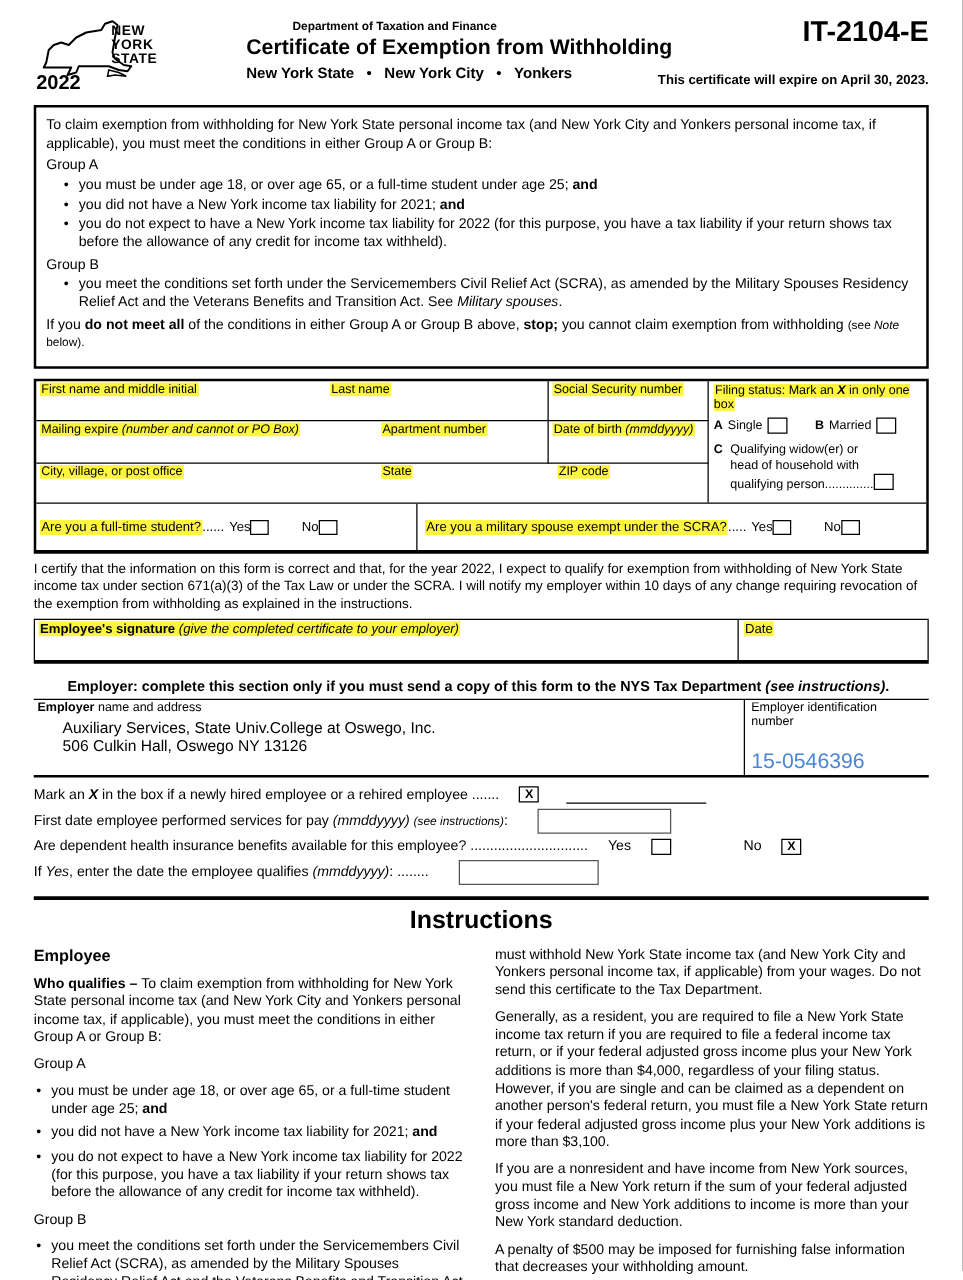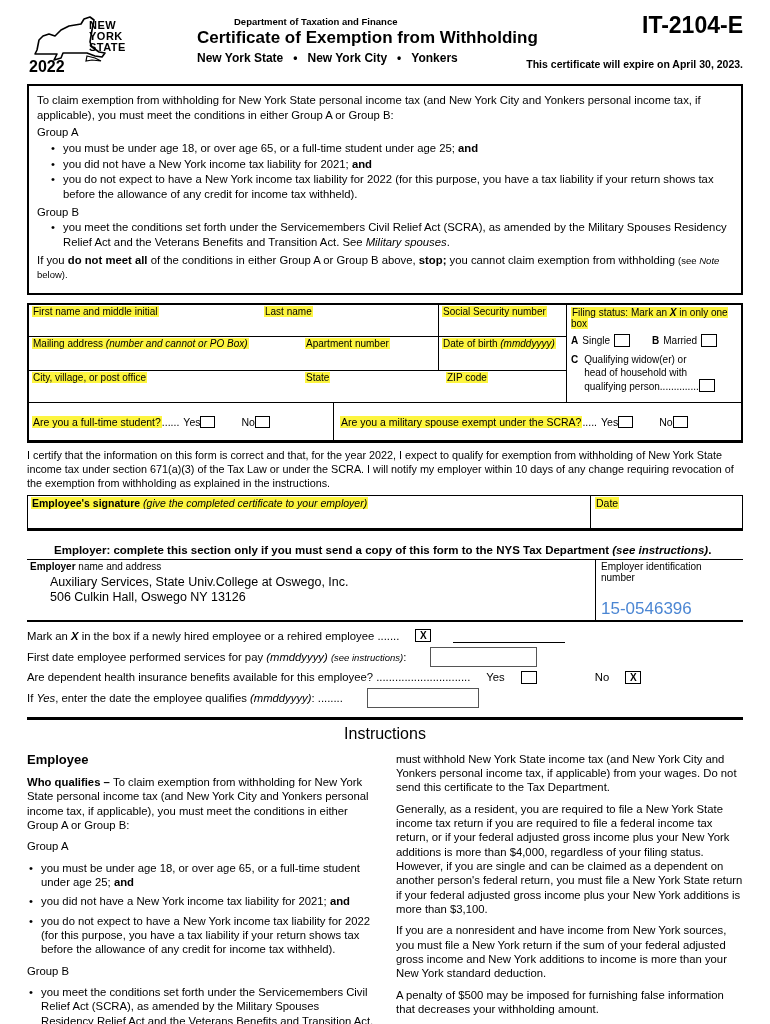--- a/index.html
+++ b/index.html
@@ -79,21 +79,21 @@
   .emp-lines{font-size:11.3px;margin-top:7px;}
   .emp-lines .ln{margin:4px 0;display:flex;align-items:center;flex-wrap:nowrap;gap:16px;}
   .uline{display:inline-block;width:112px;border-bottom:1.5px solid #000;height:14px;margin-left:6px;}
   .inbox{display:inline-block;width:107px;height:20px;border:1.6px solid #555;margin-left:8px;background:#fff;}
   .inbox.w2{width:112px;}
   .indent{margin-left:30px;}
 
   .rule{border-top:3px solid #000;margin-top:9px;}
 
   
-  .ins-title{text-align:center;font-size:16px;font-weight:normal;margin:5px 0 2px 0;}
+  .ins-title{text-align:center;font-size:20px;font-weight:bold;margin:5px 0 2px 0;}
   .cols{display:flex;gap:22px;}
   .col{width:calc(50% - 11px);font-size:11.3px;line-height:1.27;}
   .col h3{font-size:13px;margin:7px 0 3px 0;}
   .col p{margin:7px 0;}
   .col ul.blt{margin-left:2px;}
   .col ul.blt li{margin:5px 0;}
 </style>
 </head>
 <body>
 
@@ -161,21 +161,21 @@
         <div class="fs-c">
           <span class="fs-letter">C</span>
           <span class="fs-ctext">
             <span>Qualifying widow(er) or</span><br>
             <span>head of household with</span><br>
             <span>qualifying person..............</span><span class="cb big"></span>
           </span>
         </div>
       </div>
       <div class="cell cm">
-        <span class="hl"><span>Mailing address </span><i>(number and cannot or PO Box)</i></span>
+        <span class="hl"><span>Mailing expire </span><i>(number and cannot or PO Box)</i></span>
         <span class="abs hl" style="left:276px;">Apartment number</span>
       </div>
       <div class="cell cd">
         <span class="hl"><span>Date of birth </span><i>(mmddyyyy)</i></span>
       </div>
       <div class="cell cc">
         <span class="hl">City, village, or post office</span>
         <span class="abs hl" style="left:276px;">State</span>
         <span class="abs hl" style="left:417px;">ZIP code</span>
       </div>

